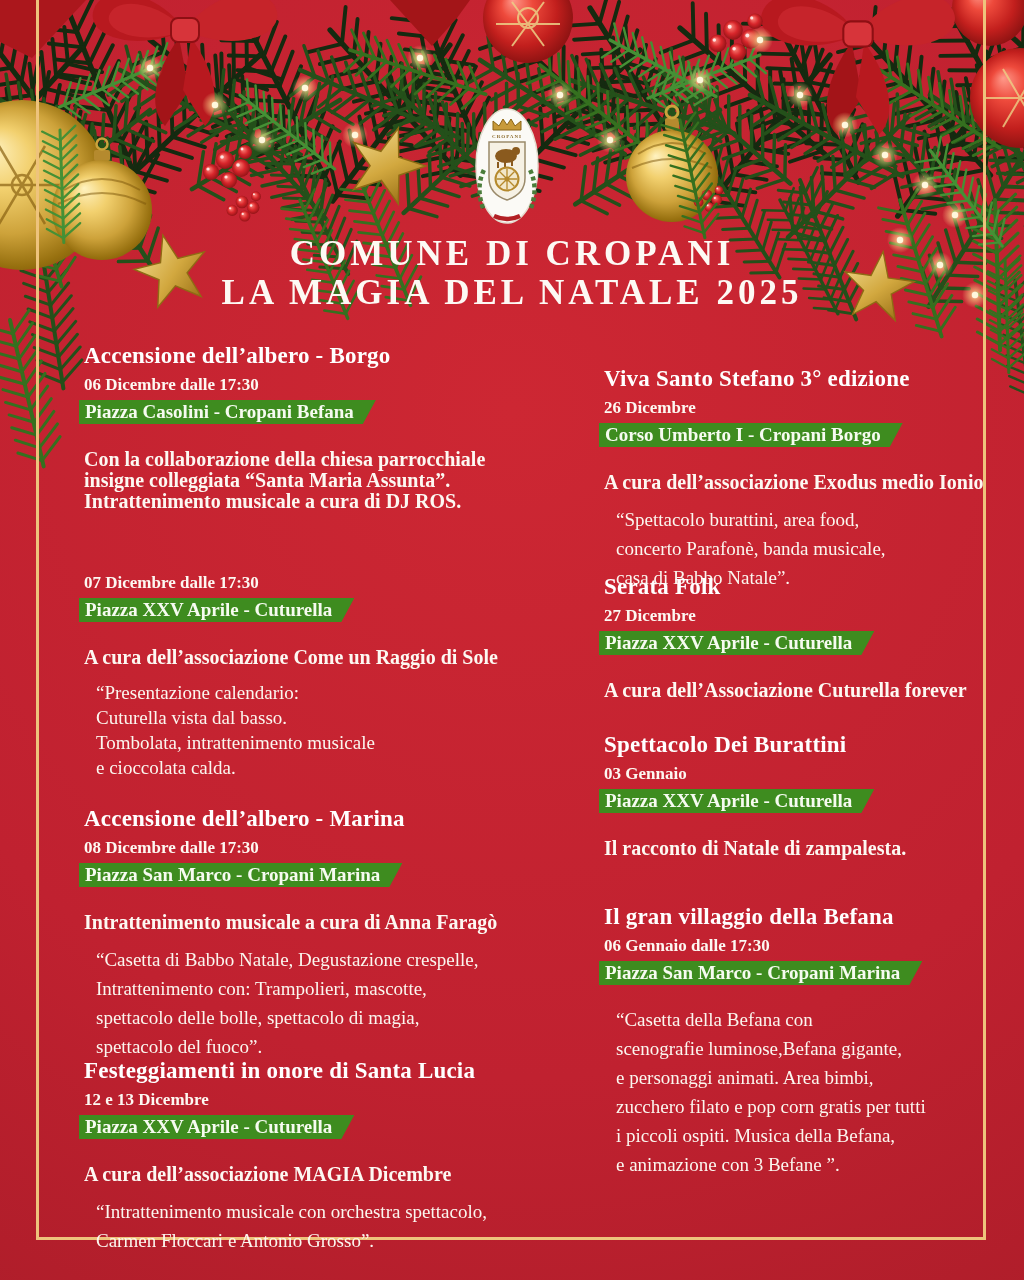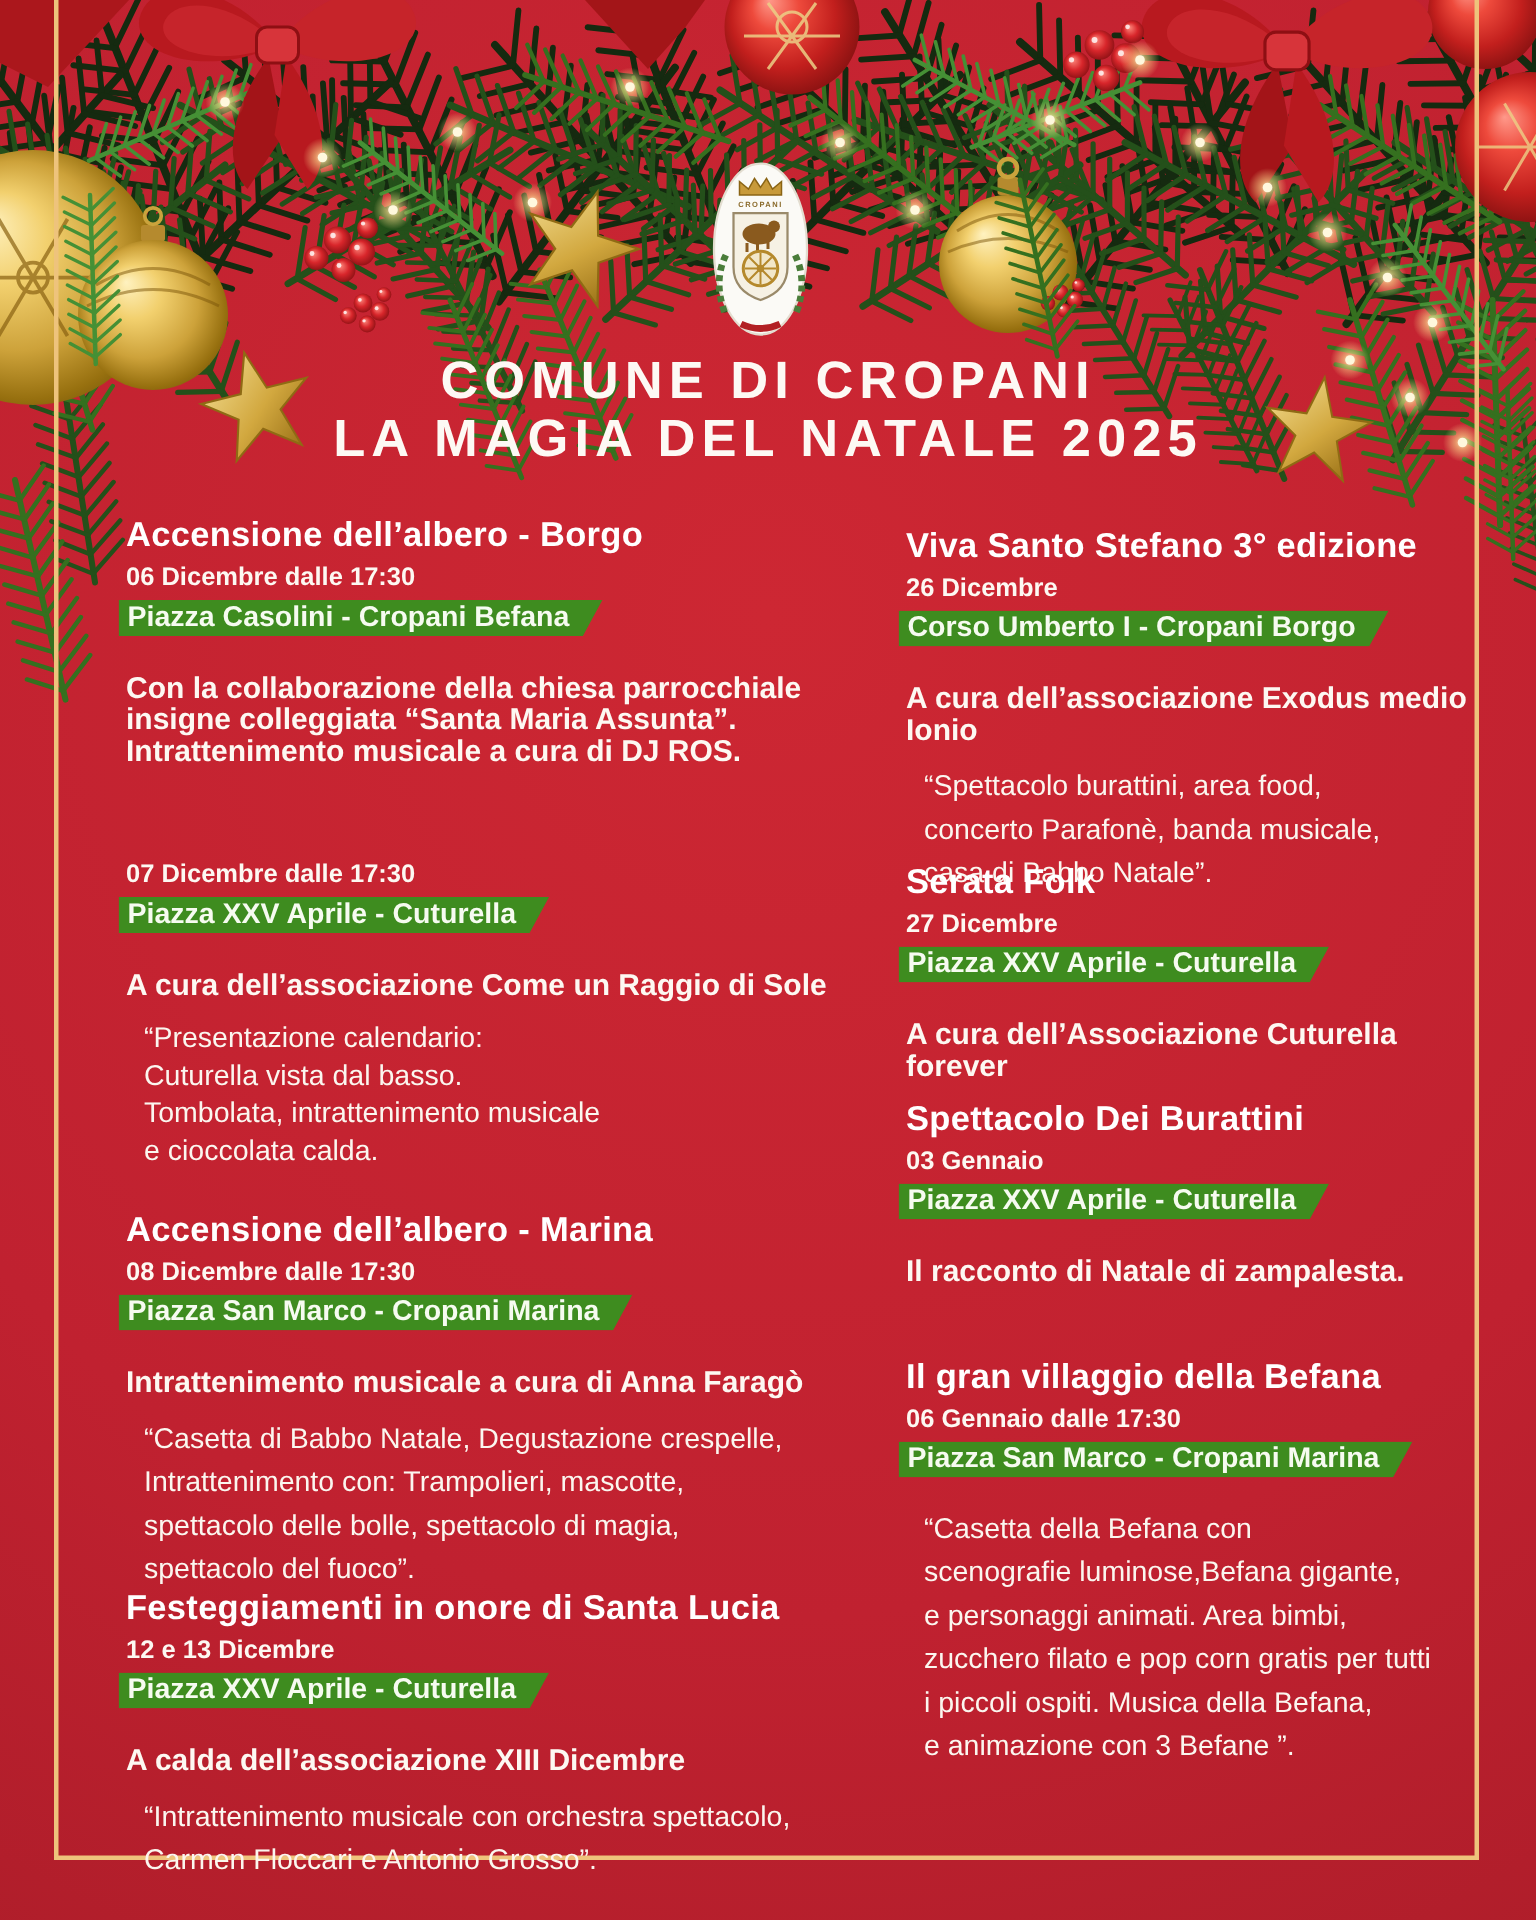--- a/index.html
+++ b/index.html
@@ -1,19 +1,19 @@
 <!DOCTYPE html>
 <html><head>
 <meta charset="utf-8">
 <style>
   html,body{margin:0;padding:0;background:#7a121a;}
   .poster{
     position:relative;width:1024px;height:1280px;overflow:hidden;
     background:radial-gradient(120% 95% at 50% 32%, #cd2733 0%, #c02130 55%, #9e1a24 115%);
-    font-family:Liberation Sans, sans-serif;color:#fdf8f2;
+    font-family:Liberation Serif, serif;color:#fdf8f2;
   }
   .frame{
     position:absolute;left:36px;top:-24px;width:950px;height:1264px;
     box-sizing:border-box;border:3px solid #eec37c;pointer-events:none;
   }
   .deco{position:absolute;left:0;top:0;pointer-events:none;}
   .title-block{
     position:absolute;top:234px;left:0;width:100%;text-align:center;
     font-weight:bold;letter-spacing:4px;line-height:39px;font-size:35px;color:#fdf9f4;
   }
@@ -305,26 +305,26 @@
     <div class="desc">“Casetta di Babbo Natale, Degustazione crespelle,
 Intrattenimento con: Trampolieri, mascotte,
 spettacolo delle bolle, spettacolo di magia,
 spettacolo del fuoco”.</div>
   </section>
 
   <section class="event col-left" style="top:1058px">
     <h3>Festeggiamenti in onore di Santa Lucia</h3>
     <div class="date">12 e 13 Dicembre</div>
     <div><span class="venue">Piazza XXV Aprile - Cuturella</span></div>
-    <div class="org">A calda dell’associazione XIII Dicembre</div>
+    <div class="org">A cura dell’associazione MAGIA Dicembre</div>
     <div class="desc">“Intrattenimento musicale con orchestra spettacolo,
 Carmen Floccari e  Antonio Grosso”.</div>
   </section>
 
-  <section class="event col-right" style="top:350px">
+  <section class="event col-right" style="top:366px">
     <h3>Viva Santo Stefano 3° edizione</h3>
     <div class="date">26 Dicembre</div>
     <div><span class="venue">Corso Umberto I - Cropani Borgo</span></div>
     <div class="org">A cura dell’associazione Exodus medio Ionio</div>
     <div class="desc">“Spettacolo burattini, area food,
 concerto Parafonè, banda musicale,
 casa di Babbo Natale”.</div>
   </section>
 
   <section class="event col-right" style="top:574px">

